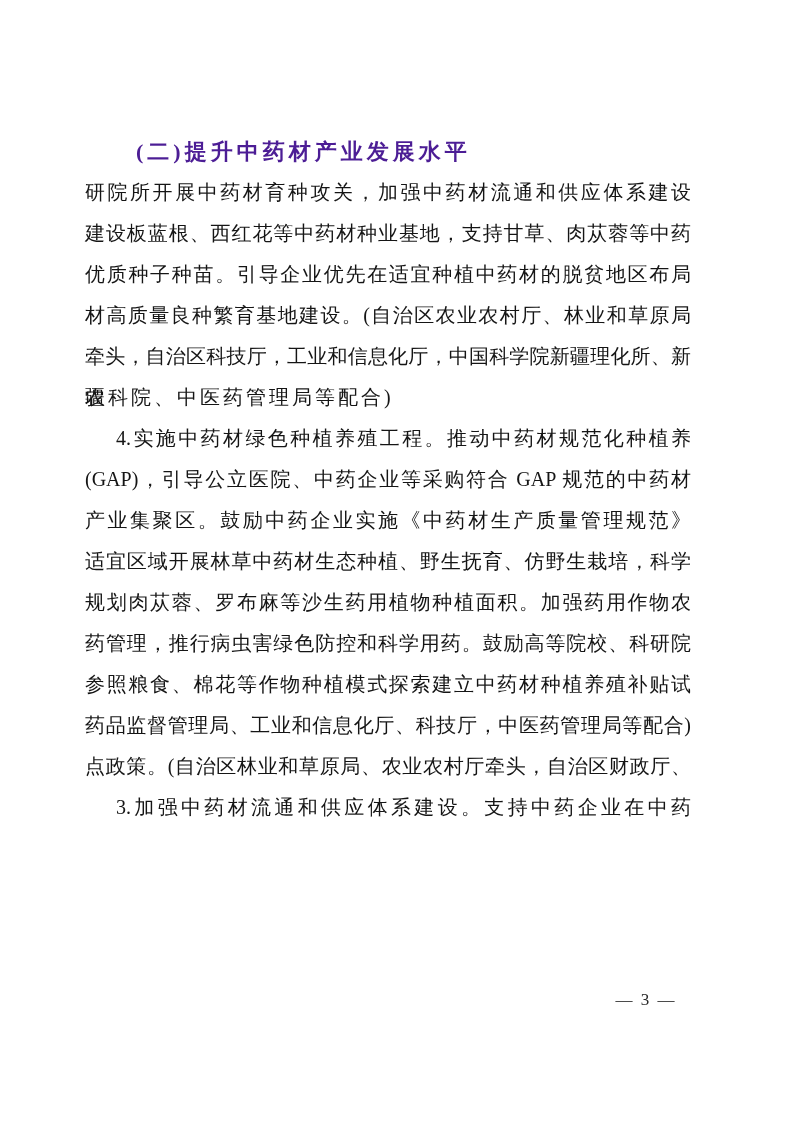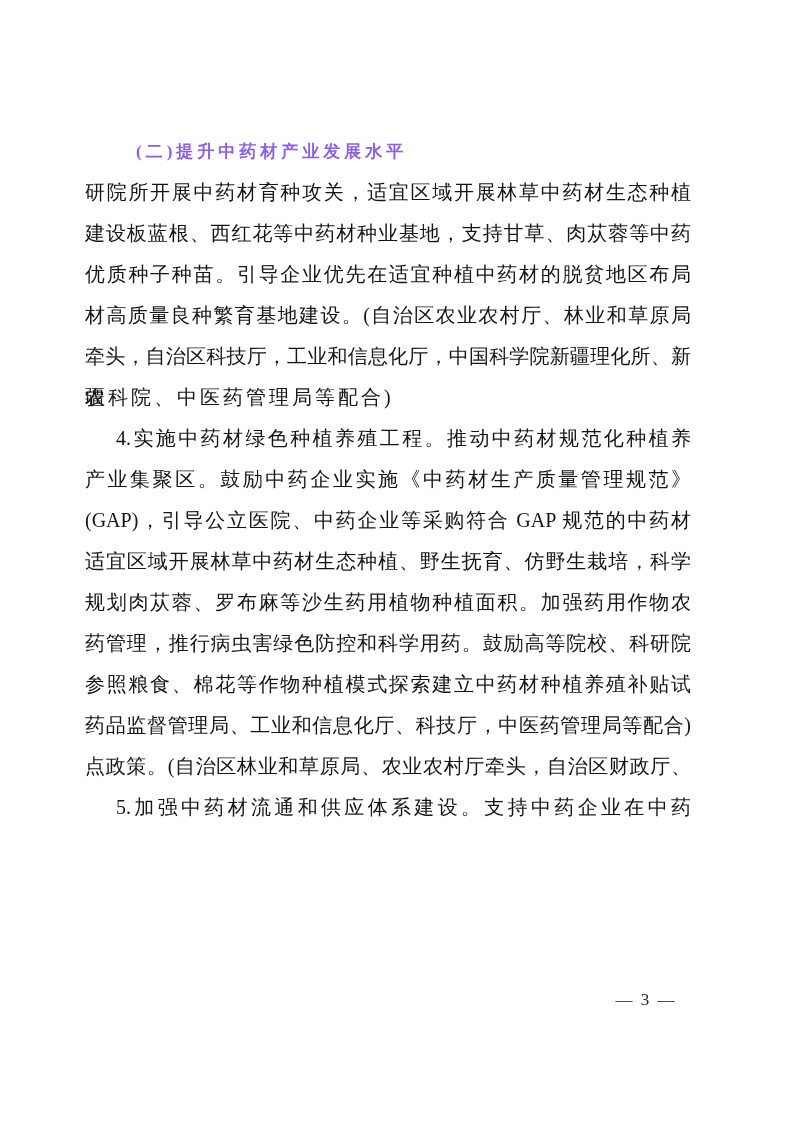--- a/index.html
+++ b/index.html
@@ -35,24 +35,24 @@
     letter-spacing: 0;
     text-align: justify;
     text-align-last: justify;
     -moz-text-align-last: justify;
   }
   .line.indent {
     padding-left: 31px;
   }
   .line.heading {
     font-weight: bold;
-    font-size: 17px;
+    font-size: 22px;
     letter-spacing: 4px;
     padding-left: 51px;
-    color: #8b5cf6;
+    color: #4c1d95;
   }
   .page-number {
     position: absolute;
     left: 596px;
     top: 988px;
     width: 100px;
     height: 24px;
     line-height: 24px;
     font-size: 17px;
     letter-spacing: 2px;
@@ -60,31 +60,31 @@
     text-align: center;
     font-family: "Liberation Serif", "DejaVu Serif", serif;
   }
 </style>
 </head>
 <body>
 
 <div class="page">
   <div class="text-block">
       <div class="line heading">(二)提升中药材产业发展水平</div>
-      <div class="line just">研院所开展中药材育种攻关，适宜区域开展林草中药材生态种植</div>
+      <div class="line just">研院所开展中药材育种攻关，加强中药材流通和供应体系建设</div>
       <div class="line just">建设板蓝根、西红花等中药材种业基地，支持甘草、肉苁蓉等中药</div>
       <div class="line just">优质种子种苗。引导企业优先在适宜种植中药材的脱贫地区布局</div>
       <div class="line just">材高质量良种繁育基地建设。(自治区农业农村厅、林业和草原局</div>
       <div class="line just">牵头，自治区科技厅，工业和信息化厅，中国科学院新疆理化所、新疆</div>
       <div class="line">农科院、中医药管理局等配合)</div>
       <div class="line just indent">4.实施中药材绿色种植养殖工程。推动中药材规范化种植养</div>
+      <div class="line just">(GAP)，引导公立医院、中药企业等采购符合 GAP 规范的中药材</div>
       <div class="line just">产业集聚区。鼓励中药企业实施《中药材生产质量管理规范》</div>
-      <div class="line just">(GAP)，引导公立医院、中药企业等采购符合 GAP 规范的中药材</div>
       <div class="line just">适宜区域开展林草中药材生态种植、野生抚育、仿野生栽培，科学</div>
       <div class="line just">规划肉苁蓉、罗布麻等沙生药用植物种植面积。加强药用作物农</div>
       <div class="line just">药管理，推行病虫害绿色防控和科学用药。鼓励高等院校、科研院</div>
       <div class="line just">参照粮食、棉花等作物种植模式探索建立中药材种植养殖补贴试</div>
       <div class="line just">药品监督管理局、工业和信息化厅、科技厅，中医药管理局等配合)</div>
       <div class="line just">点政策。(自治区林业和草原局、农业农村厅牵头，自治区财政厅、</div>
-      <div class="line just indent">5.加强中药材流通和供应体系建设。支持中药企业在中药</div>
+      <div class="line just indent">3.加强中药材流通和供应体系建设。支持中药企业在中药</div>
     </div>
   <div class="page-number">— 3 —</div>
 </div>
 
 </body></html>

